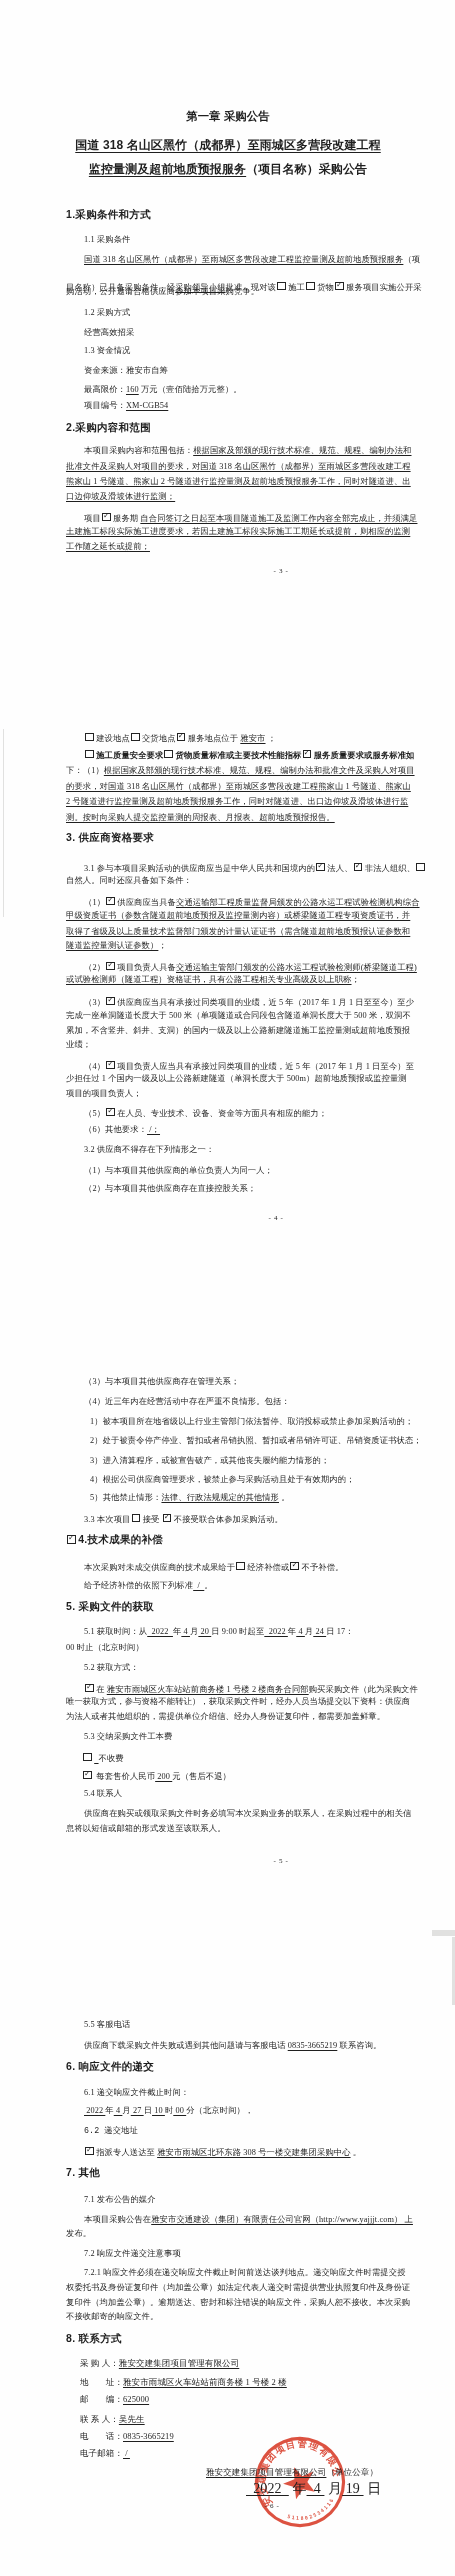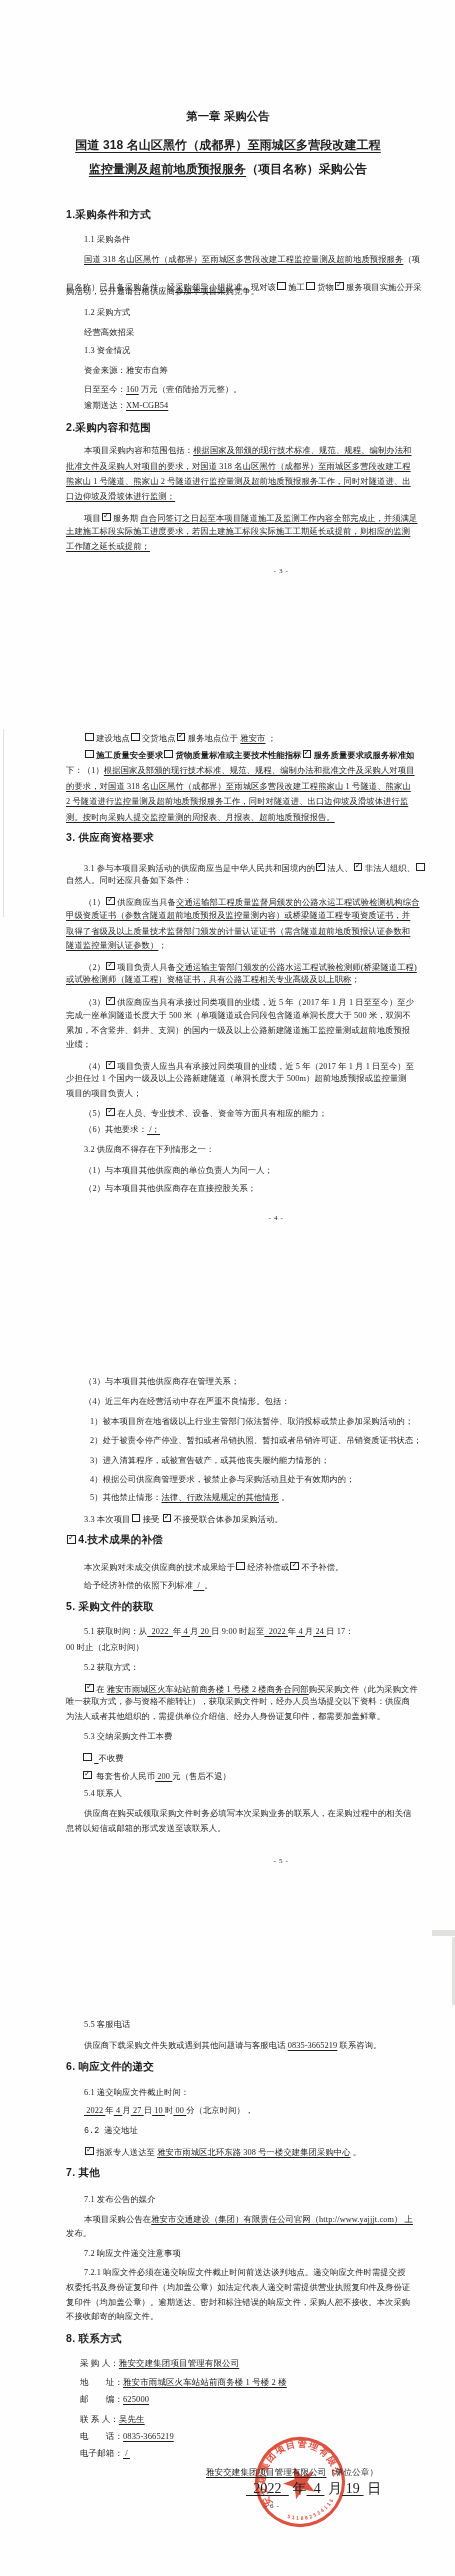--- a/index.html
+++ b/index.html
@@ -59,22 +59,22 @@
     <div class="blk title" style="top: 164px;"><span class="u">监控量测及超前地质预报服务</span><span>（项目名称）采购公告</span></div>
     <div class="blk h1" style="top: 209px;"><span>1.采购条件和方式</span></div>
     <div class="blk indent" style="top: 235px;"><span>1.1 采购条件</span></div>
     <div class="blk indent" style="top: 255px;"><span class="u">国道 318 名山区黑竹（成都界）至雨城区多营段改建工程监控量测及超前地质预报服务</span><span>（项</span></div>
     <div class="blk" style="top: 281px; text-align: right;"><span>目名称）已具备采购条件，经</span><span class="u">采购领导小组</span><span>批准，现对该</span><span class="cb"></span><span>施工</span><span class="cb"></span><span>货物</span><span class="cb on"></span><span>服务项目实施公开采</span></div>
     <div class="blk" style="top: 287px;"><span>购活动，公开邀请合格供应商参加本项目采购竞争。</span></div>
     <div class="blk indent" style="top: 308px;"><span>1.2 采购方式</span></div>
     <div class="blk indent" style="top: 328px;"><span>经营高效招采</span></div>
     <div class="blk indent" style="top: 346px;"><span>1.3 资金情况</span></div>
     <div class="blk indent" style="top: 366px;"><span>资金来源：雅安市自筹</span></div>
-    <div class="blk indent" style="top: 385px;"><span>日至至今：</span><span class="u">160</span><span> 万元（壹佰陆拾万元整）。</span></div>
-    <div class="blk indent" style="top: 401px;"><span>逾期送达：</span><span class="u">XM-CGB54</span></div>
+    <div class="blk indent" style="top: 385px;"><span>最高限价：</span><span class="u">160</span><span> 万元（壹佰陆拾万元整）。</span></div>
+    <div class="blk indent" style="top: 401px;"><span>项目编号：</span><span class="u">XM-CGB54</span></div>
     <div class="blk h1" style="top: 422px;"><span>2.采购内容和范围</span></div>
     <div class="blk indent" style="top: 446px;"><span>本项目采购内容和范围包括：</span><span class="u">根据国家及部颁的现行技术标准、规范、规程、编制办法和</span></div>
     <div class="blk" style="top: 462px;"><span class="u">批准文件及采购人对项目的要求，对国道 318 名山区黑竹（成都界）至雨城区多营段改建工程</span></div>
     <div class="blk" style="top: 477px;"><span class="u">熊家山 1 号隧道、熊家山 2 号隧道进行监控量测及超前地质预报服务工作，同时对隧道进、出</span></div>
     <div class="blk" style="top: 492px;"><span class="u">口边仰坡及滑坡体进行监测；</span></div>
     <div class="blk indent" style="top: 512px;"><span>项目</span><span class="cb on"></span><span>服务期 </span><span class="u">自合同签订之日起至本项目隧道施工及监测工作内容全部完成止，并须满足</span></div>
     <div class="blk" style="top: 527px;"><span class="u">土建施工标段实际施工进度要求，若因土建施工标段实际施工工期延长或提前，则相应的监测</span></div>
     <div class="blk" style="top: 542px;"><span class="u">工作随之延长或提前；</span></div>
     <div class="blk pagenum" style="top: 566px; left: 281px;"><span>- 3 -</span></div>
     <div class="blk indent" style="top: 732px;"><span class="cb"></span><span>建设地点</span><span class="cb"></span><span>交货地点</span><span class="cb on"></span><span>服务地点位于 </span><span class="u">雅安市</span><span> ；</span></div>

